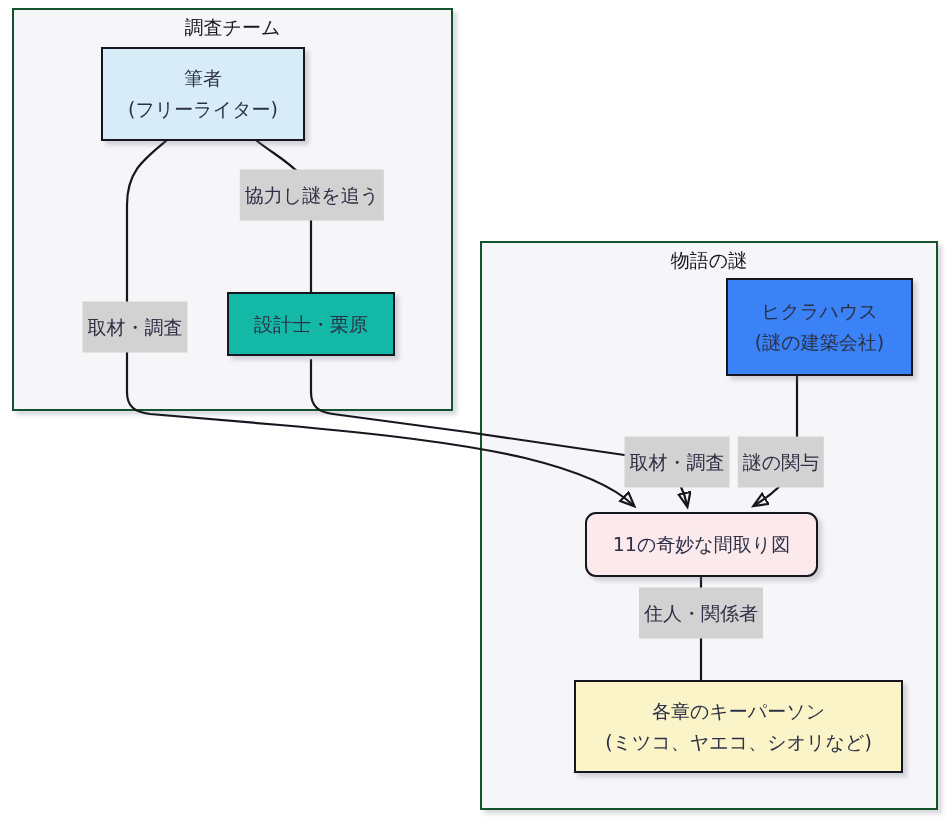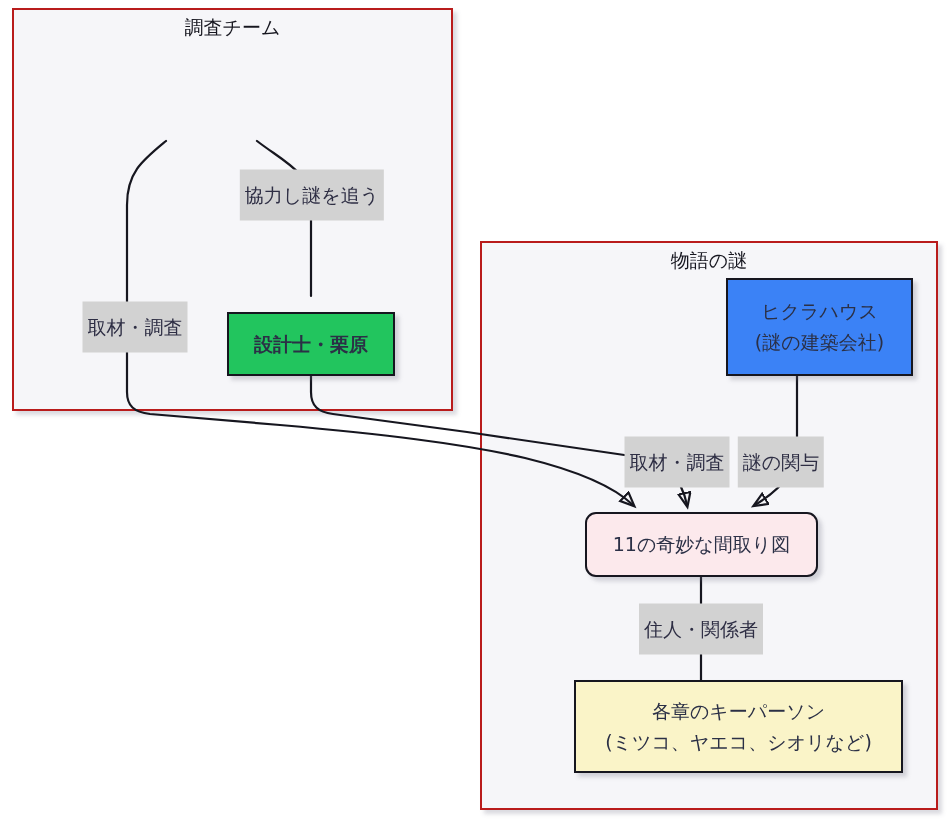--- a/index.html
+++ b/index.html
@@ -1,21 +1,21 @@
 <!DOCTYPE html>
 <html><head>
 <meta charset="utf-8">
 <style>
   html,body{margin:0;padding:0;background:#ffffff;}
   body{font-family:"DejaVu Sans","Liberation Sans",sans-serif;}
   .canvas{position:relative;width:950px;height:823px;background:#ffffff;overflow:hidden;}
 
   .cluster{
     position:absolute;
-    border:2px solid #b91c1c;
+    border:2px solid #14532d;
     box-shadow:4px 4px 4px rgba(110,110,130,0.25);
   }
   .cluster-title{
     position:absolute;top:5px;left:0;right:0;
     text-align:center;font-size:19px;font-weight:400;
   }
 
   .node{
     position:absolute;
     border:2px solid #16161f;
@@ -56,22 +56,26 @@
              C 127 406, 134 412, 150 414
              L 280 425 C 380 434, 460 443, 525 458
              C 570 469, 610 483, 633 505" marker-end="url(#arrow)"></path>
     <path d="M 311 360 L 311 392 C 311 406, 318 412, 333 414
              L 467 432 C 530 441, 590 450, 638 457
              C 666 462, 681 477, 687 505" marker-end="url(#arrow)"></path>
     <path d="M 797 376 L 797 449 C 797 470, 783 488, 755 505" marker-end="url(#arrow)"></path>
     <path d="M 701 577 L 701 680"></path>
   </svg>
 
+  <div class="node" style="left: 101px; top: 47px; width: 200px; height: 90px; background-color: rgb(216, 236, 248);">
+    <div style="color: rgb(43, 48, 70);">筆者</div>
+    <div style="color: rgb(43, 48, 70);">(フリーライター)</div>
+  </div>
 
-  <div class="node" style="left: 227px; top: 312px; width: 164px; height: 60px; background-color: #22c55e; font-weight: bold;">
+  <div class="node" style="left: 227px; top: 292px; width: 164px; height: 60px; background-color: #14b8a6;">
     <div style="color: rgb(43, 48, 70);">設計士・栗原</div>
   </div>
 
   <div class="node" style="left: 726px; top: 278px; width: 183px; height: 94px; background-color: #3b82f6;">
     <div style="color: rgb(43, 48, 70);">ヒクラハウス</div>
     <div style="color: rgb(43, 48, 70);">(謎の建築会社)</div>
   </div>
 
   <div class="node" style="left: 585px; top: 512px; width: 229px; height: 61px; background-color: rgb(252, 233, 236); border-radius: 11px;">
     <div style="color: rgb(43, 48, 70);">11の奇妙な間取り図</div>
@@ -83,15 +87,15 @@
   </div>
 
   <div class="edge-label" style="left: 312px; top: 195px; background-color: rgb(210, 210, 210); color: rgb(46, 46, 68);">協力し謎を追う</div>
 
   <div class="edge-label" style="left: 135px; top: 327px; background-color: rgb(210, 210, 210); color: rgb(46, 46, 68);">取材・調査</div>
 
   <div class="edge-label" style="left: 677px; top: 462px; background-color: rgb(210, 210, 210); color: rgb(46, 46, 68);">取材・調査</div>
 
   <div class="edge-label" style="left: 781px; top: 462px; background-color: rgb(210, 210, 210); color: rgb(46, 46, 68);">謎の関与</div>
 
-  <div class="edge-label" style="left: 701px; top: 629px; background-color: rgb(210, 210, 210); color: rgb(46, 46, 68);">住人・関係者</div>
+  <div class="edge-label" style="left: 701px; top: 613px; background-color: rgb(210, 210, 210); color: rgb(46, 46, 68);">住人・関係者</div>
 
 </div>
 
 </body></html>

